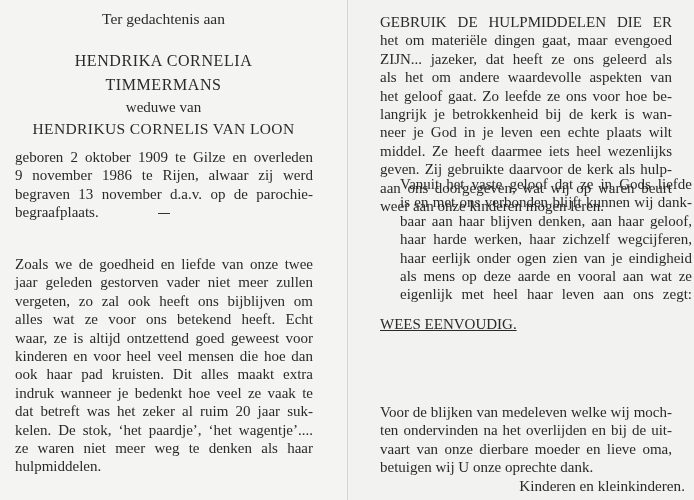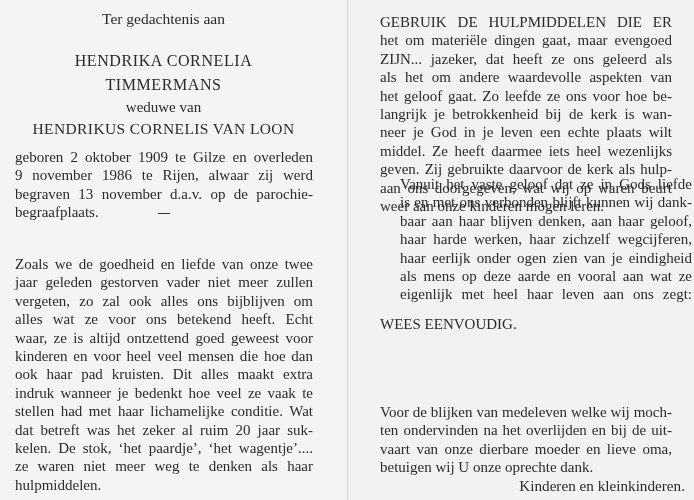--- a/index.html
+++ b/index.html
@@ -16,21 +16,21 @@
   .t-wed { top:99px; font-size:15px; left:-10px; }
   .t-name3 { top:120px; font-size:15.5px; letter-spacing:0.4px; left:-10px; }
   .para { position:absolute; font-size:15px; line-height:18.4px; text-align:justify; }
   .para .ln { display:block; text-align:justify; text-align-last:justify; white-space:nowrap; }
   .para .ln.last { text-align-last:left; }
   .p-born { left:15px; top:148px; width:298px; }
   .dash { position:absolute; left:158px; top:213px; width:12px; height:1px; background:#333; }
   .p-zoals { left:15px; top:255px; width:298px; }
   .p-gebruik { left:380px; top:13px; width:292px; }
   .p-vanuit { left:400px; top:175px; width:292px; }
-  .p-wees { left:380px; top:315px; width:292px; }
+  .p-wees { left:380px; top:315px; width:292px;text-decoration:underline; }
   .p-thanks { left:380px; top:403px; width:292px; }
   .p-sign { position:absolute; left:396px; top:477px; width:289px; text-align:right; font-size:15.2px; line-height:18.4px; }
 </style>
 </head>
 <body>
 
 <div class="page left"></div>
 <div class="page right"></div>
 <div class="fold"></div>
 
@@ -45,27 +45,26 @@
   <span class="ln">9 november 1986 te Rijen, alwaar zij werd</span>
   <span class="ln">begraven 13 november d.a.v. op de parochie-</span>
   <span class="ln last">begraafplaats.</span>
 </div>
 
 <div class="dash"></div>
 
 <div class="para p-zoals">
   <span class="ln">Zoals we de goedheid en liefde van onze twee</span>
   <span class="ln">jaar geleden gestorven vader niet meer zullen</span>
-  <span class="ln">vergeten, zo zal ook alles ons bijblijven om</span>
+  <span class="ln">vergeten, zo zal ook heeft ons bijblijven om</span>
   <span class="ln">alles wat ze voor ons betekend heeft. Echt</span>
   <span class="ln">waar, ze is altijd ontzettend goed geweest voor</span>
   <span class="ln">kinderen en voor heel veel mensen die hoe dan</span>
   <span class="ln">ook haar pad kruisten. Dit alles maakt extra</span>
   <span class="ln">indruk wanneer je bedenkt hoe veel ze vaak te</span>
-  <span class="ln">stellen had met haar lichamelijke conditie. Wat</span>
   <span class="ln">dat betreft was het zeker al ruim 20 jaar suk-</span>
   <span class="ln">kelen. De stok, ‘het paardje’, ‘het wagentje’....</span>
   <span class="ln">ze waren niet meer weg te denken als haar</span>
   <span class="ln last">hulpmiddelen.</span>
 </div>
 
 <div class="para p-gebruik">
   <span class="ln">GEBRUIK DE HULPMIDDELEN DIE ER</span>
   <span class="ln">het om materiële dingen gaat, maar evengoed</span>
   <span class="ln">ZIJN... jazeker, dat heeft ze ons geleerd als</span>

